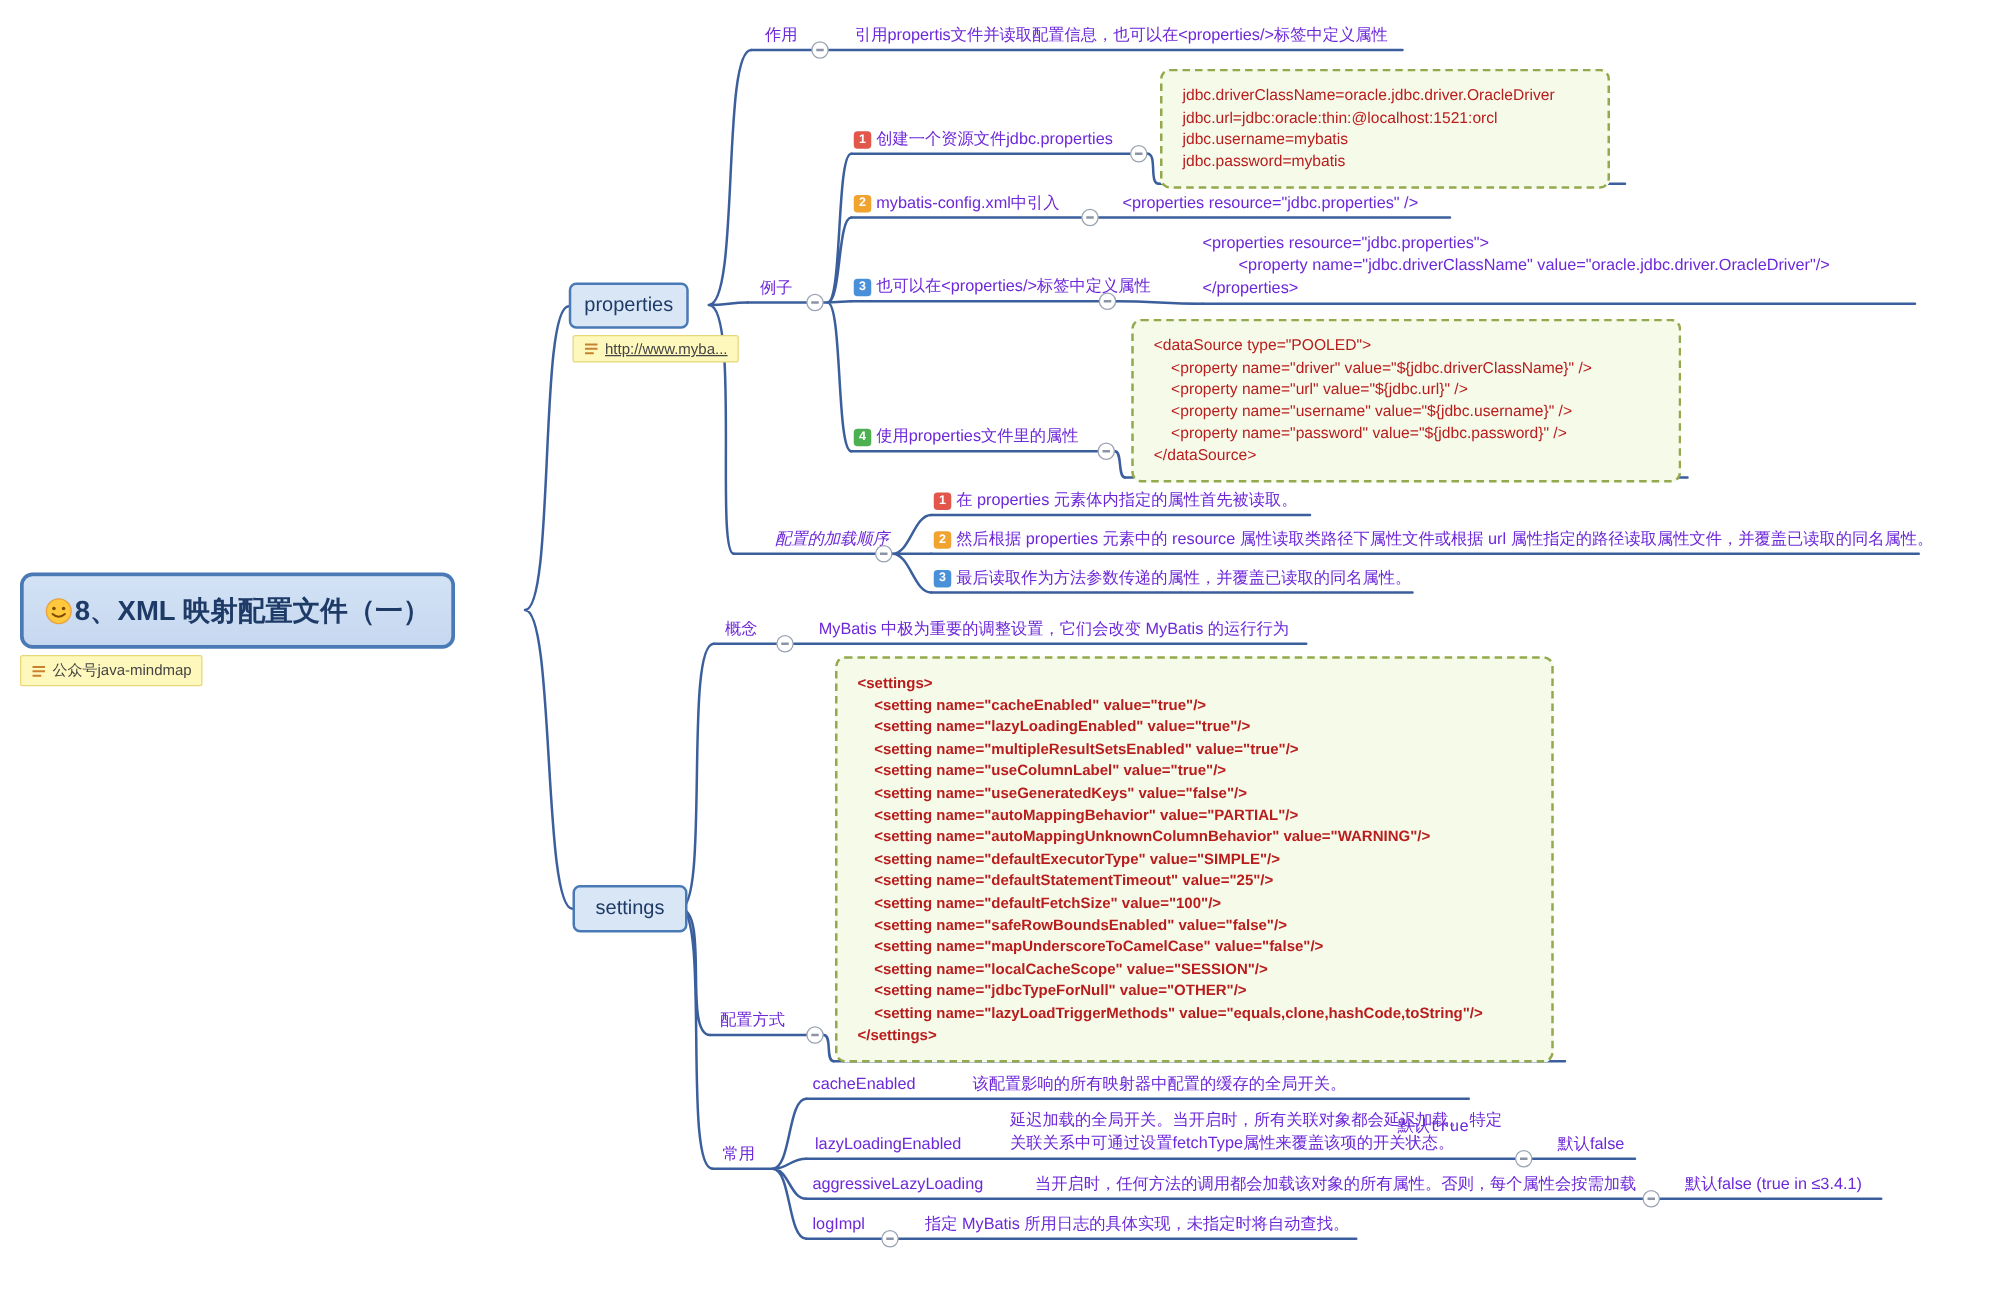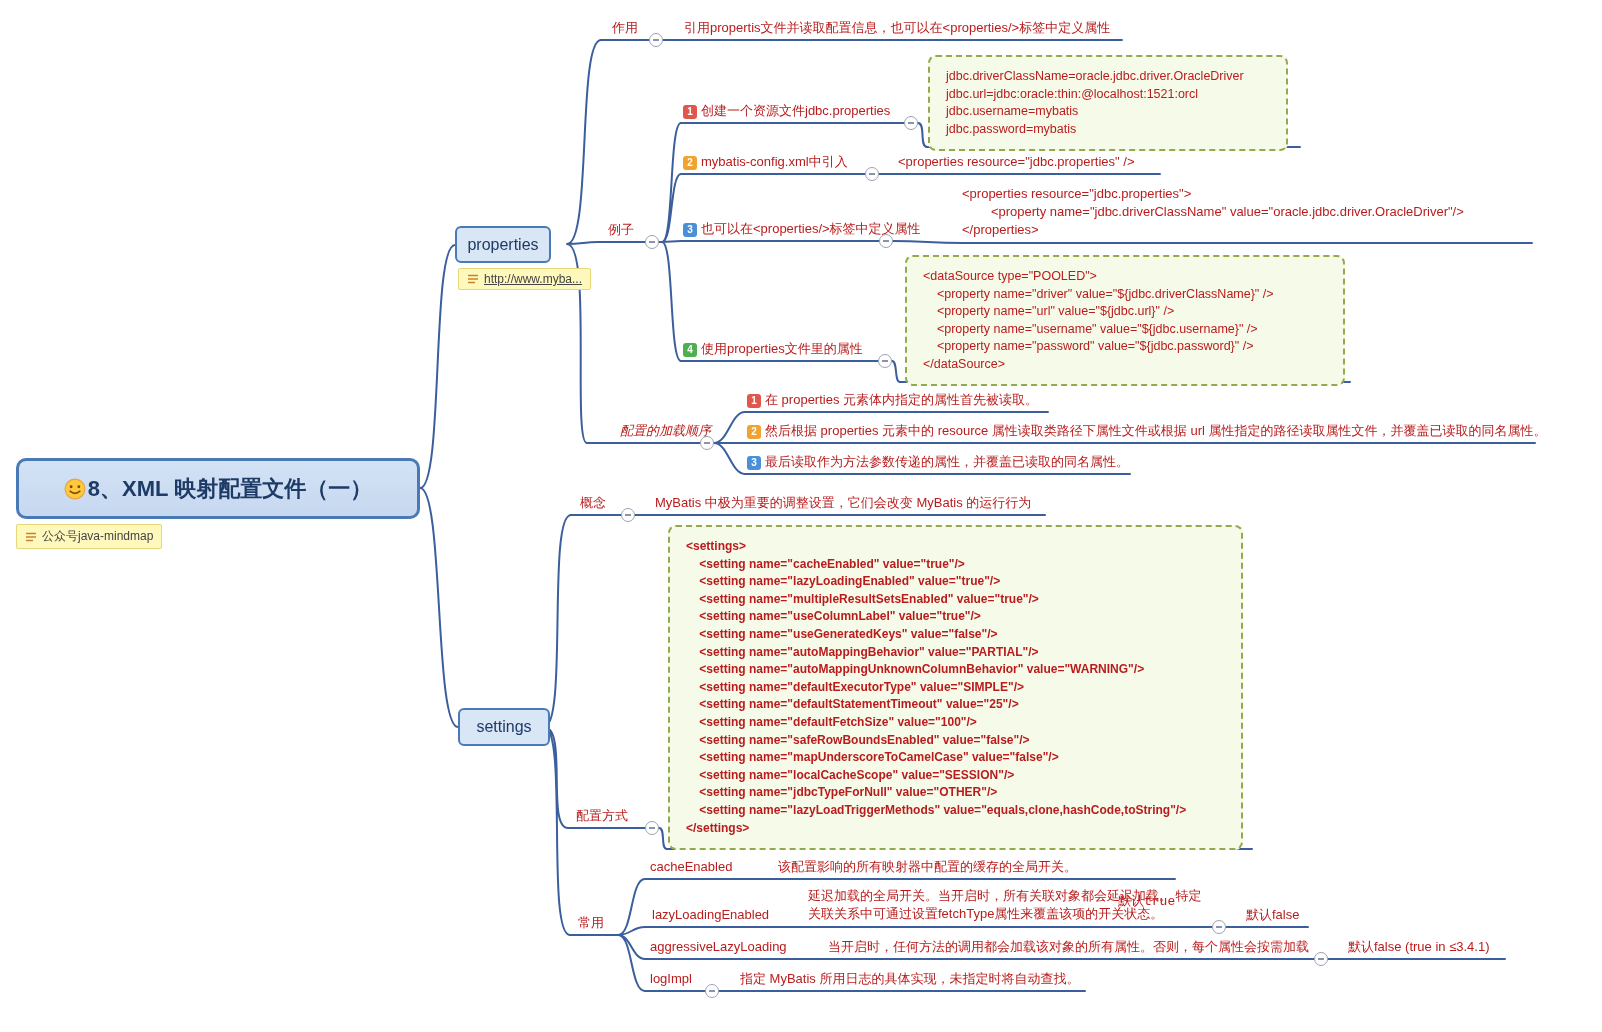--- a/index.html
+++ b/index.html
@@ -6,24 +6,24 @@
     --line:#3b5e9c; --topic_fill:#d9e6f6; --topic_border:#4a7ab5; --root_fill:#c6d8f0;
     --text_dark:#1e3a66; --note_bg:#fff8bd; --code_box_bg:#f6fae9; --code_box_border:#93a94d;
     --badge1:#e2574c; --badge2:#f0a32f; --badge3:#4a90d9; --badge4:#4caf50;
   }
   *{box-sizing:border-box;margin:0;padding:0;}
   html,body{width:1602px;height:1032px;background:#fff;overflow:hidden;
     font-family:"Liberation Sans","DejaVu Sans",sans-serif;color:#222;}
   .canvas{position:relative;width:1602px;height:1032px;}
   .edges{position:absolute;left:0;top:0;pointer-events:none;}
   .edge{stroke:var(--line);stroke-width:2;fill:none;stroke-linecap:round;}
-  .node{position:absolute;white-space:nowrap;font-size:13px;color:#b91c1c;line-height:16px;}
+  .node{position:absolute;white-space:nowrap;font-size:13px;color:#6d28d9;line-height:16px;}
   .node.pre{white-space:pre;}
   .node.prewrap{white-space:pre-line;line-height:18px;}
-  .root-topic{position:absolute;left:16px;top:458px;width:404px;height:61px;
+  .root-topic{position:absolute;left:16px;top:458px;width:348px;height:61px;
     background:linear-gradient(#d3e2f5,var(--root_fill));border:3px solid var(--topic_border);
     border-radius:10px;display:flex;align-items:center;justify-content:center;gap:2px;
     font-size:22px;font-weight:bold;color:var(--text_dark);}
   .topic{position:absolute;background:var(--topic_fill);border:2px solid var(--topic_border);
     border-radius:6px;display:flex;align-items:center;justify-content:center;
     font-size:16px;color:var(--text_dark);}
   .note{position:absolute;background:var(--note_bg);border:1px solid #e6d878;
     display:flex;align-items:center;gap:5px;padding:3px 8px;font-size:12px;color:#444;
     white-space:nowrap;border-radius:2px;}
   .codebox{position:absolute;background:var(--code_box_bg);border:2px dashed var(--code_box_border);

